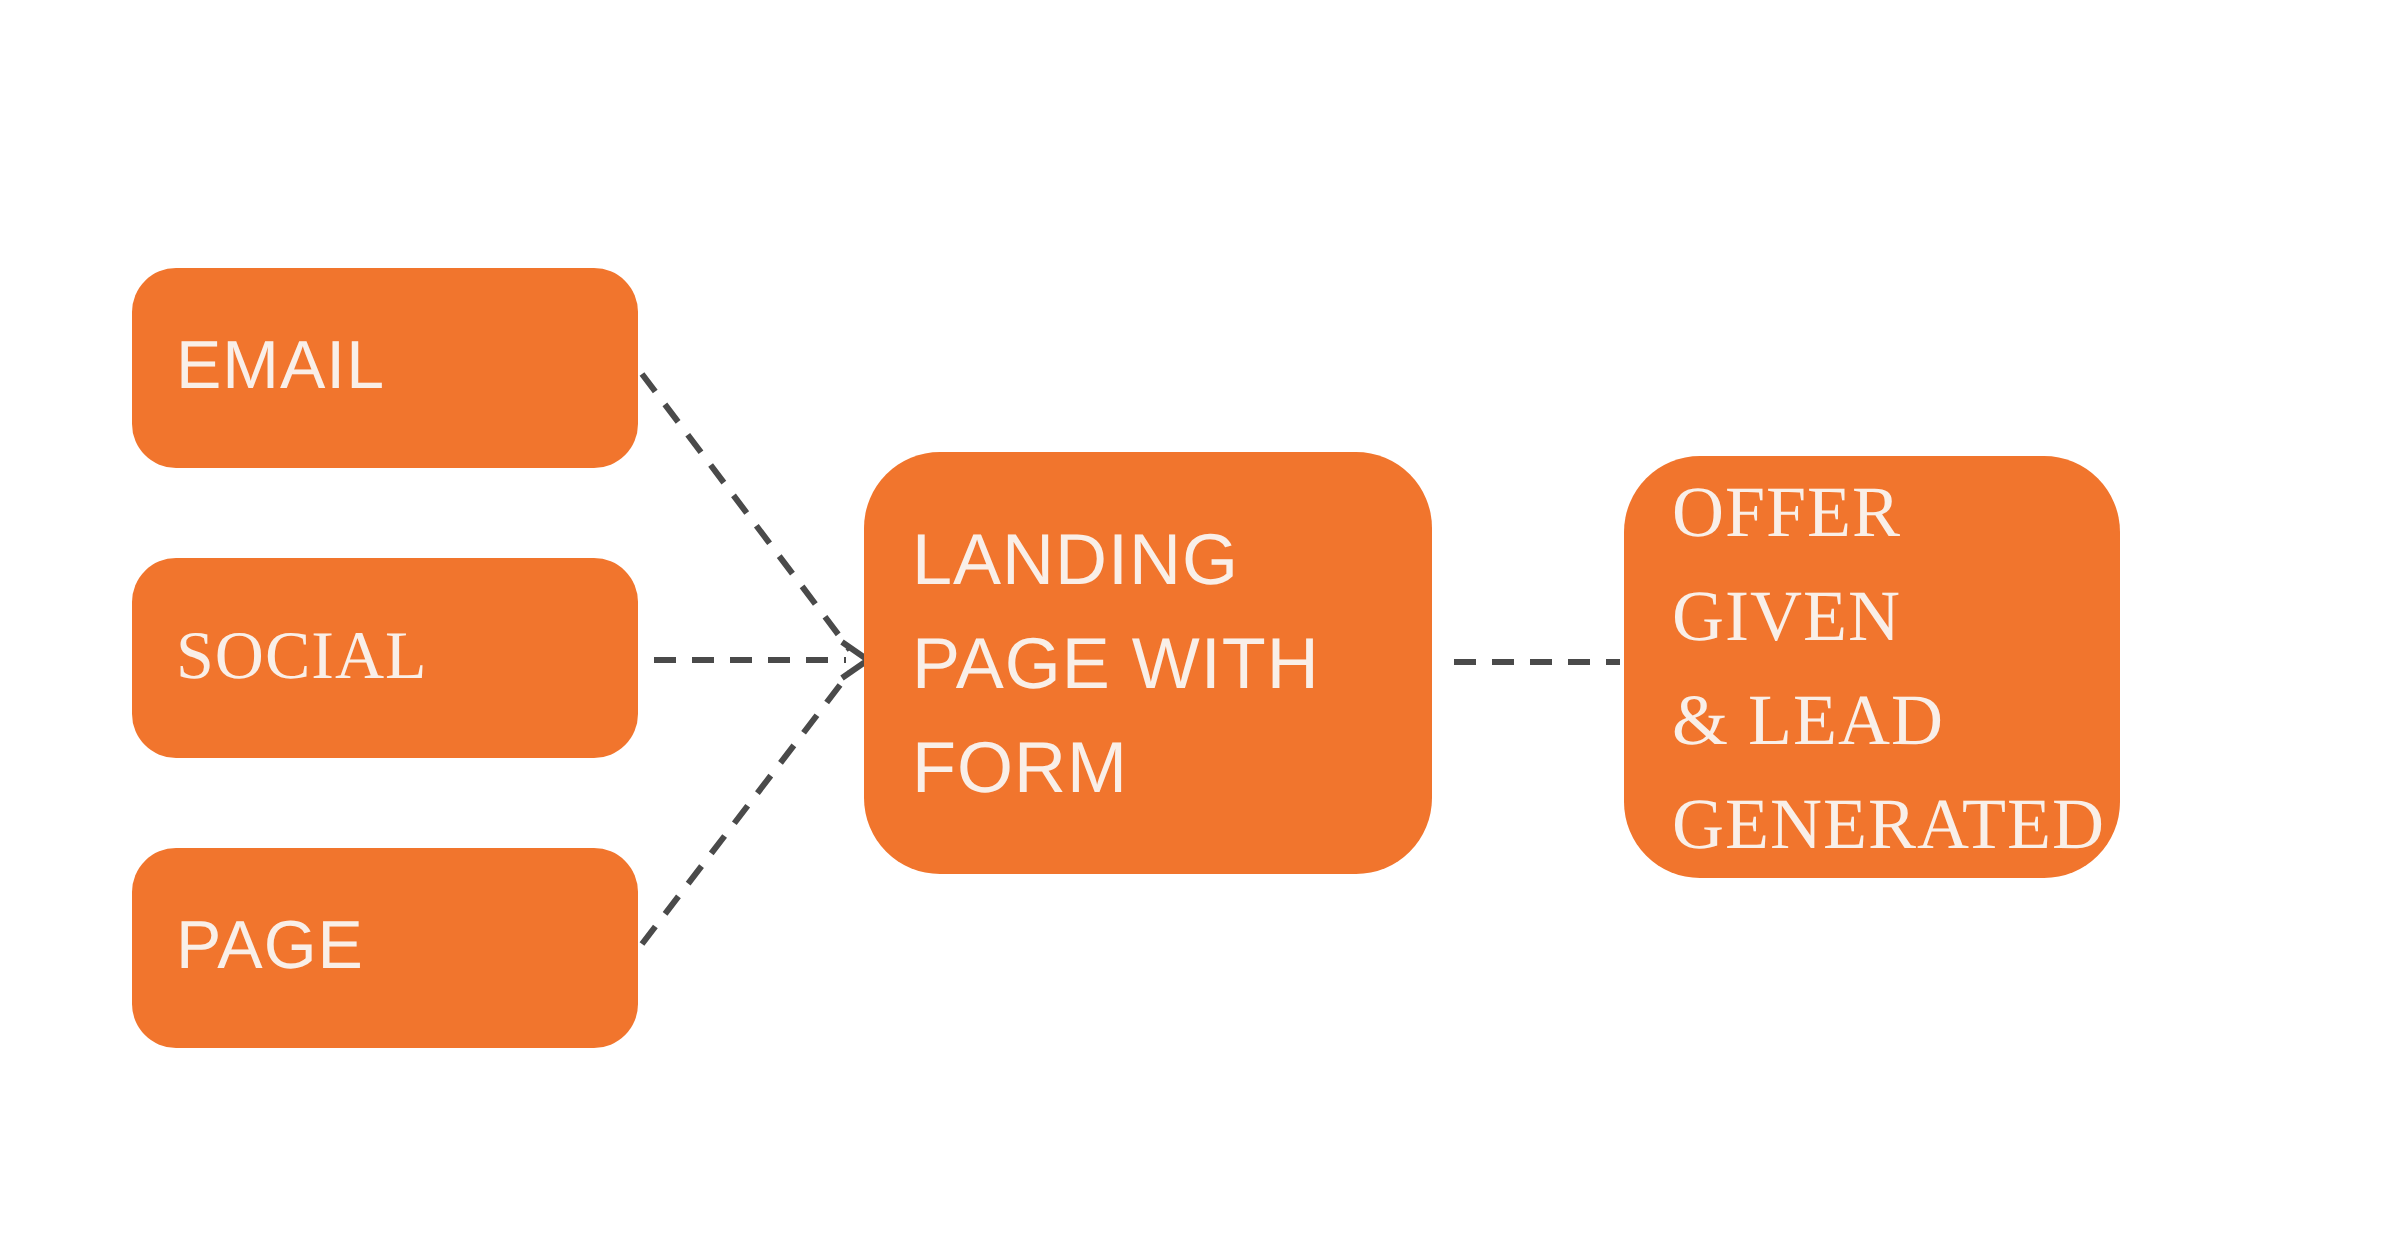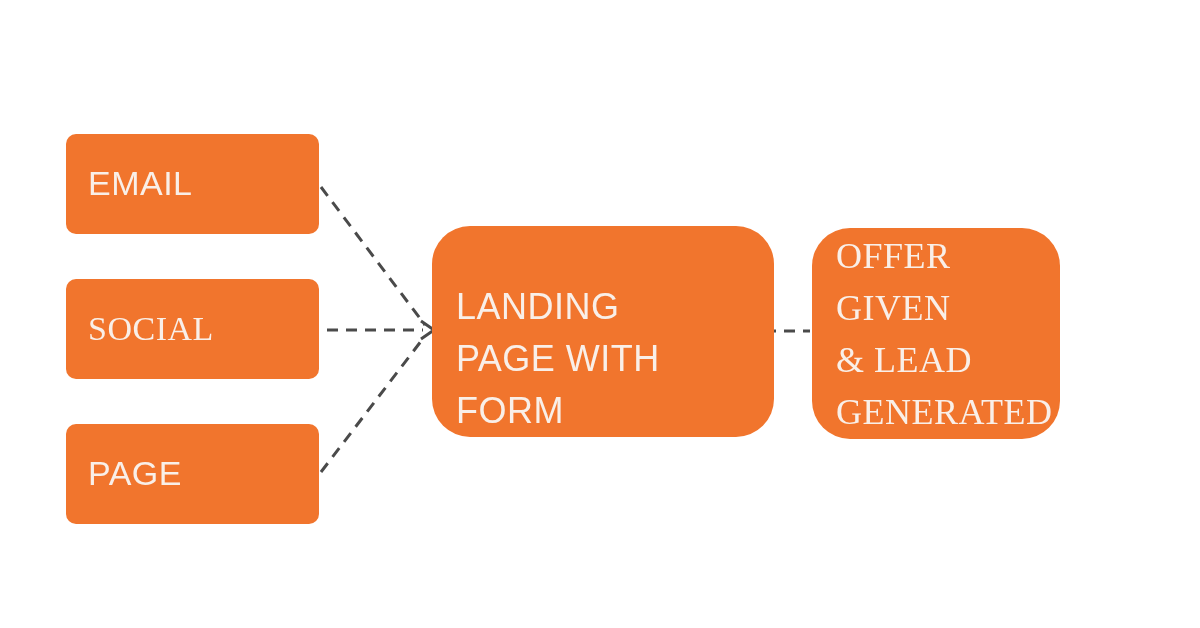--- a/index.html
+++ b/index.html
@@ -29,37 +29,37 @@
     align-items: center;
     box-sizing: border-box;
     font-weight: 300;
     letter-spacing: 0.5px;
     white-space: pre-line;
   }
   .node-small {
     width: 253px;
     height: 100px;
     left: 66px;
-    border-radius: 10px;
+    border-radius: 22px;
     padding-left: 22px;
     font-size: 34px;
     line-height: 1.1;
   }
   .node-email  { top: 134px; }
   .node-social { top: 279px; font-family: Liberation Serif, serif; }
   .node-blog   { top: 424px; }
   .node-large {
     height: 211px;
     border-radius: 38px;
     padding-left: 24px;
     padding-right: 16px;
     font-size: 36px;
     line-height: 52px;
   }
-  .node-landing { left: 432px; top: 226px; width: 342px; align-items: flex-end; }
+  .node-landing { left: 432px; top: 226px; width: 284px; }
   .node-offer   { left: 812px; top: 228px; width: 248px; font-family: Liberation Serif, serif; }
   .connector {
     stroke: #4A4A4A;
     stroke-width: 3;
     stroke-dasharray: 11 8;
     fill: none;
   }
   .arrowhead {
     stroke: #4A4A4A;
     stroke-width: 3;

